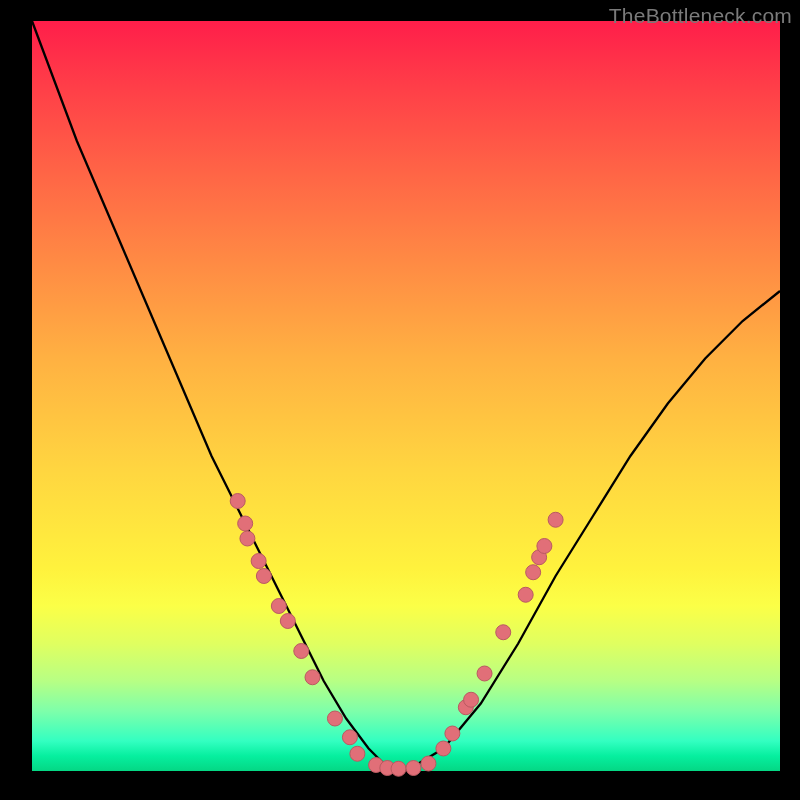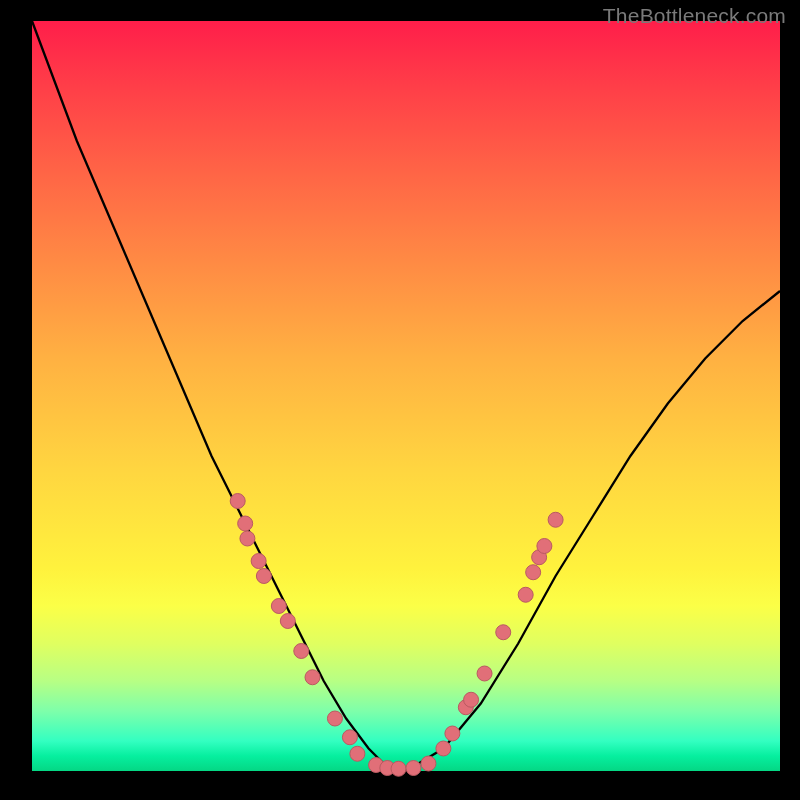--- a/index.html
+++ b/index.html
@@ -39,21 +39,21 @@
       #b7ff84 88%,
       #7effaa 92%,
       #33ffc1 96%,
       #06ef9f 98%,
       #04d784 100%
     );
   }
   .watermark {
     position: absolute;
     top: 4px;
-    right: 14px;
+    right: 8px;
     color: #7a7a7a;
     font-size: 21px;
     font-weight: 400;
     letter-spacing: 0.2px;
     user-select: none;
   }
   svg.curve {
     position: absolute;
     left: 0;
     top: 0;

